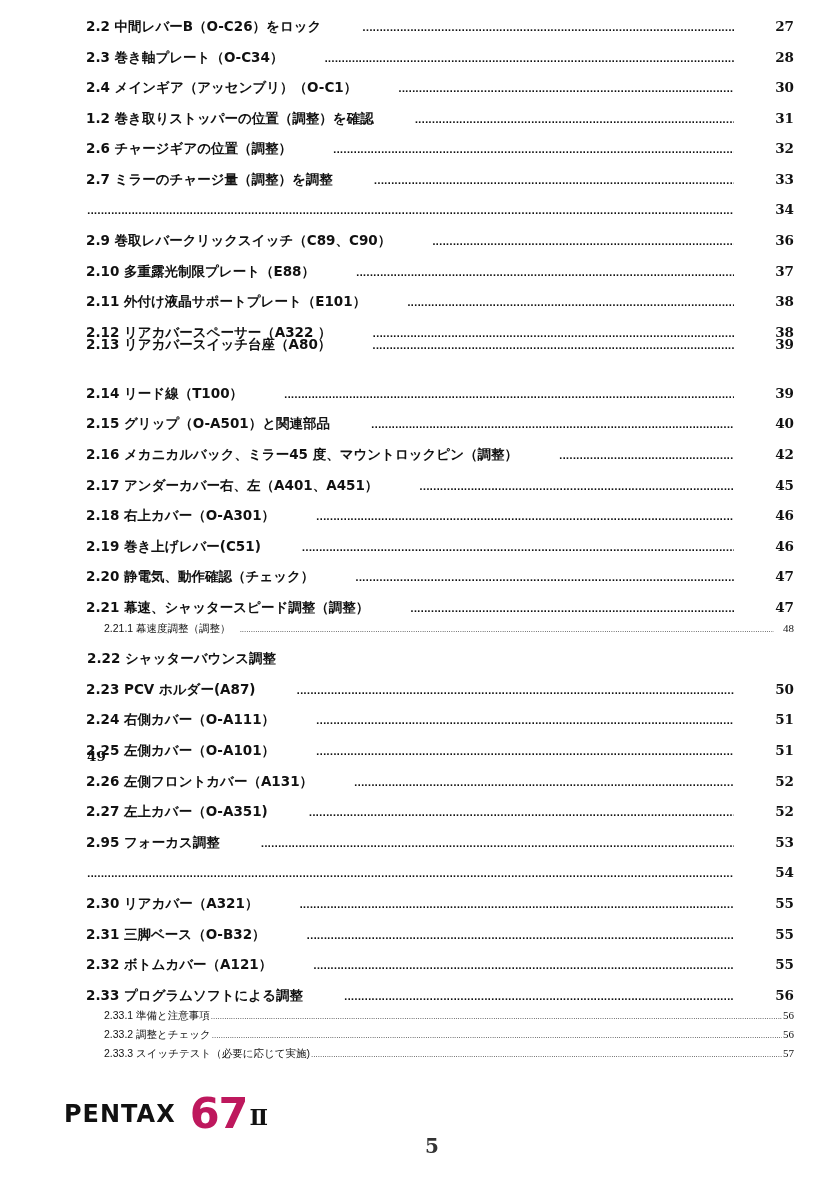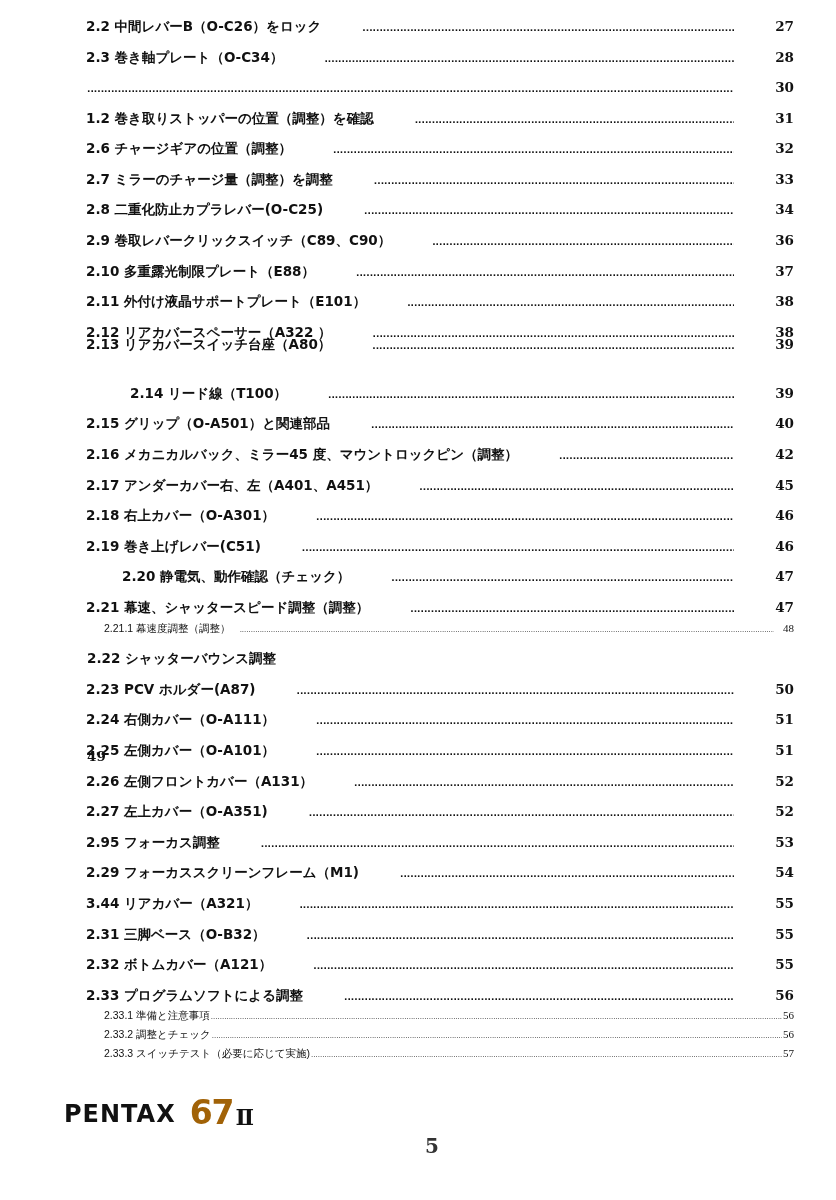--- a/index.html
+++ b/index.html
@@ -14,59 +14,59 @@
     content: "....................................................................................................................................................................................................................................................................................................................";
     letter-spacing: 0px;
   }
   .row.main .leader { font-size: 9px; font-weight: bold; }
   .row.sub .leader { font-size: 8px; }
   .row .page { flex: 0 0 auto; text-align: right; }
   .row.main .page { font-family: "DejaVu Serif", serif; font-weight: bold; font-size: 13.5px; }
   .row.sub .page { font-family: Liberation Serif, serif; font-size: 11px; }
   .footer-logo { position: absolute; left: 64px; top: 1098px; display: flex; align-items: flex-end; }
   .logo-pentax { font-family: "DejaVu Sans", sans-serif; font-weight: 900; font-size: 24px; letter-spacing: 1px; color: #111; transform: scaleY(1.05); }
-  .logo-model { font-family: "DejaVu Sans", sans-serif; font-weight: 900; font-size: 33px; margin-left: 14px; color: #a16207; line-height: 30px; letter-spacing: -1px; }
+  .logo-model { font-family: "DejaVu Sans", sans-serif; font-weight: 900; font-size: 43px; margin-left: 14px; color: #be185d; line-height: 30px; letter-spacing: -1px; }
   .logo-roman { font-family: "DejaVu Serif", serif; font-weight: bold; font-size: 22px; margin-left: 2px; color: #111; line-height: 22px; }
   .page-number { position: absolute; left: 0; width: 836px; top: 1134px; text-align: center; font-family: "DejaVu Serif", serif; font-weight: bold; font-size: 20px; color: #333; padding-left: 28px; box-sizing: border-box; }
 </style>
 </head>
 <body>
 
 <div class="toc" id="toc">
     <div class="row main" style="top: 18px;">
       <span class="label">2.2 中間レバーB（O-C26）をロック</span>
       <span class="leader"></span>
       <span class="page">27</span>
     </div>
     <div class="row main" style="top: 49px;">
       <span class="label">2.3 巻き軸プレート（O-C34）</span>
       <span class="leader"></span>
       <span class="page">28</span>
     </div>
     <div class="row main" style="top: 79px;">
+      <span class="label">2.4 メインギア（アッセンブリ）（O-C1）</span>
       <span class="leader"></span>
       <span class="page">30</span>
     </div>
     <div class="row main" style="top: 110px;">
       <span class="label">1.2 巻き取りストッパーの位置（調整）を確認</span>
       <span class="leader"></span>
       <span class="page">31</span>
     </div>
     <div class="row main" style="top: 140px;">
       <span class="label">2.6 チャージギアの位置（調整）</span>
       <span class="leader"></span>
       <span class="page">32</span>
     </div>
     <div class="row main" style="top: 171px;">
       <span class="label">2.7 ミラーのチャージ量（調整）を調整</span>
       <span class="leader"></span>
       <span class="page">33</span>
     </div>
     <div class="row main" style="top: 201px;">
-      <span class="label">2.8 二重化防止カプラレバー(O-C25)</span>
       <span class="leader"></span>
       <span class="page">34</span>
     </div>
     <div class="row main" style="top: 232px;">
       <span class="label">2.9 巻取レバークリックスイッチ（C89、C90）</span>
       <span class="leader"></span>
       <span class="page">36</span>
     </div>
     <div class="row main" style="top: 263px;">
       <span class="label">2.10 多重露光制限プレート（E88）</span>
@@ -81,21 +81,21 @@
     <div class="row main" style="top: 324px;">
       <span class="label">2.12 リアカバースペーサー（A322 ）</span>
       <span class="leader"></span>
       <span class="page">38</span>
     </div>
     <div class="row main" style="top: 336px;">
       <span class="label">2.13 リアカバースイッチ台座（A80）</span>
       <span class="leader"></span>
       <span class="page">39</span>
     </div>
-    <div class="row main" style="top: 385px; margin-left: 44px;">
+    <div class="row main" style="top: 385px;">
       <span class="label">2.14 リード線（T100）</span>
       <span class="leader"></span>
       <span class="page">39</span>
     </div>
     <div class="row main" style="top: 415px;">
       <span class="label">2.15 グリップ（O-A501）と関連部品</span>
       <span class="leader"></span>
       <span class="page">40</span>
     </div>
     <div class="row main" style="top: 446px;">
@@ -111,21 +111,21 @@
     <div class="row main" style="top: 507px;">
       <span class="label">2.18 右上カバー（O-A301）</span>
       <span class="leader"></span>
       <span class="page">46</span>
     </div>
     <div class="row main" style="top: 538px;">
       <span class="label">2.19 巻き上げレバー(C51)</span>
       <span class="leader"></span>
       <span class="page">46</span>
     </div>
-    <div class="row main" style="top: 568px; margin-left: 36px;">
+    <div class="row main" style="top: 568px;">
       <span class="label">2.20 静電気、動作確認（チェック）</span>
       <span class="leader"></span>
       <span class="page">47</span>
     </div>
     <div class="row main" style="top: 599px;">
       <span class="label">2.21 幕速、シャッタースピード調整（調整）</span>
       <span class="leader"></span>
       <span class="page">47</span>
     </div>
     <div class="row sub" style="top: 622px; gap: 8px;">
@@ -162,26 +162,25 @@
       <span class="label">2.27 左上カバー（O-A351)</span>
       <span class="leader"></span>
       <span class="page">52</span>
     </div>
     <div class="row main" style="top: 834px;">
       <span class="label">2.95 フォーカス調整</span>
       <span class="leader"></span>
       <span class="page">53</span>
     </div>
     <div class="row main" style="top: 864px;">
-      <span class="label">2.29 フォーカススクリーンフレーム（M1)</span>
       <span class="leader"></span>
       <span class="page">54</span>
     </div>
     <div class="row main" style="top: 895px;">
-      <span class="label">3.44 リアカバー（A321）</span>
+      <span class="label">2.30 リアカバー（A321）</span>
       <span class="leader"></span>
       <span class="page">55</span>
     </div>
     <div class="row main" style="top: 926px;">
       <span class="label">2.31 三脚ベース（O-B32）</span>
       <span class="leader"></span>
       <span class="page">55</span>
     </div>
     <div class="row main" style="top: 956px;">
       <span class="label">2.32 ボトムカバー（A121）</span>

